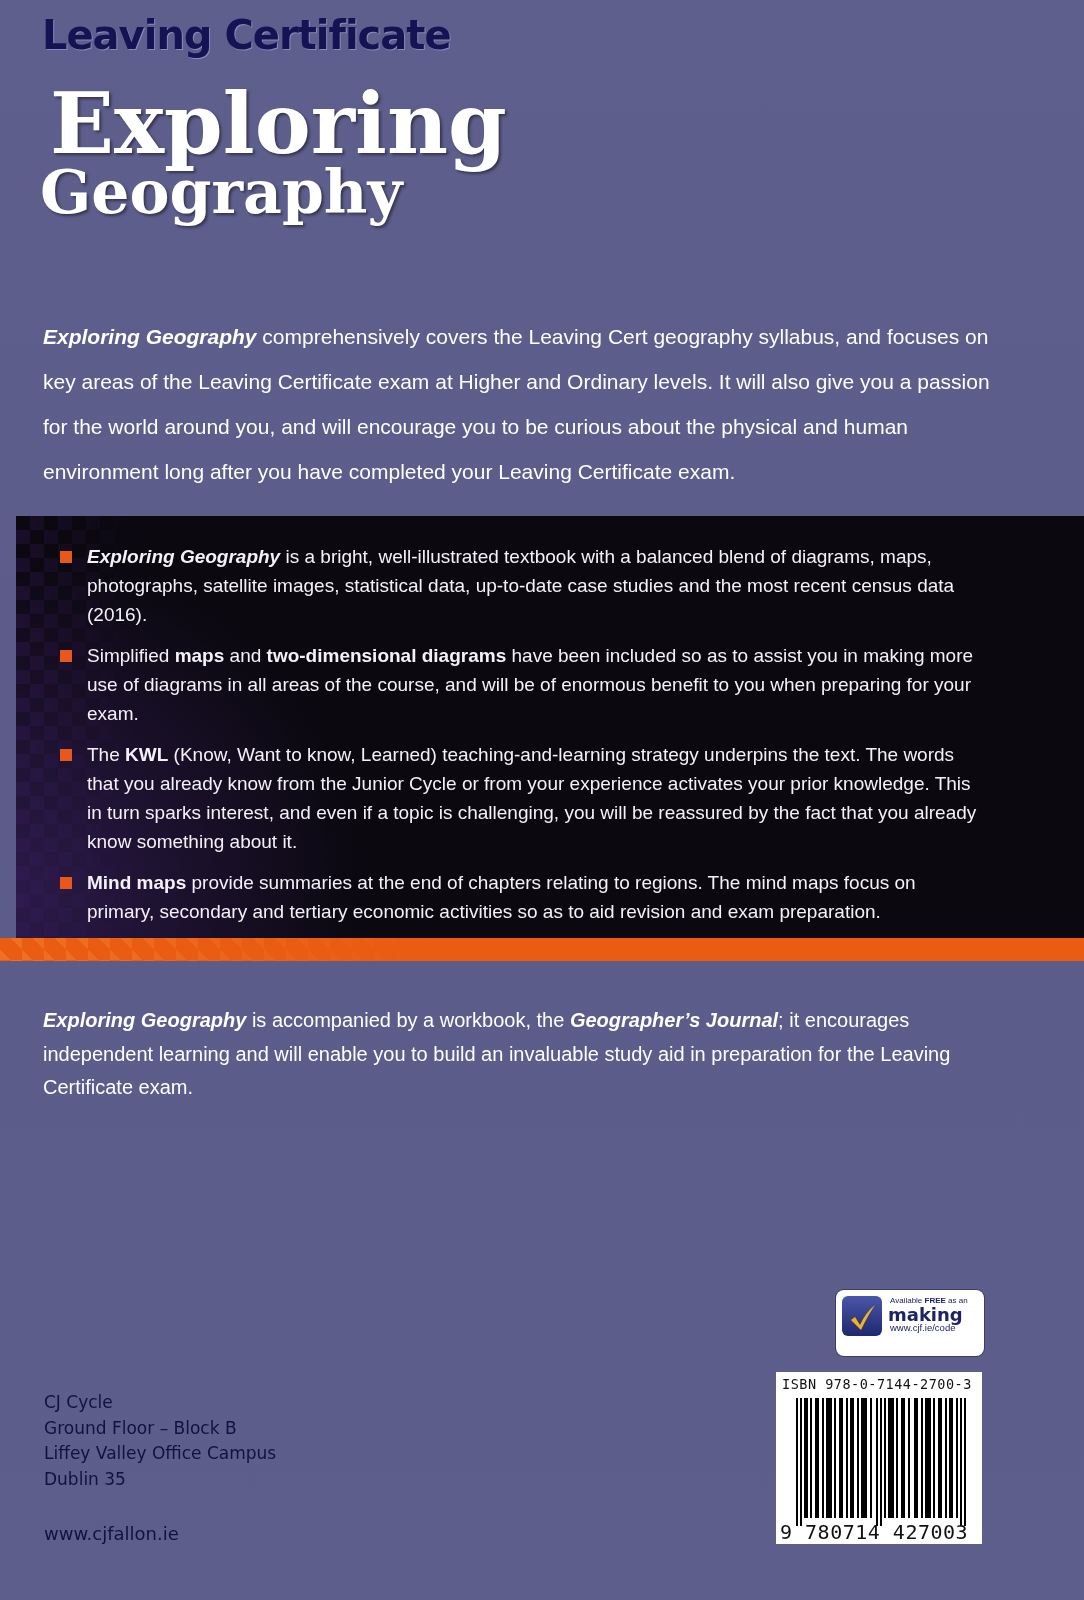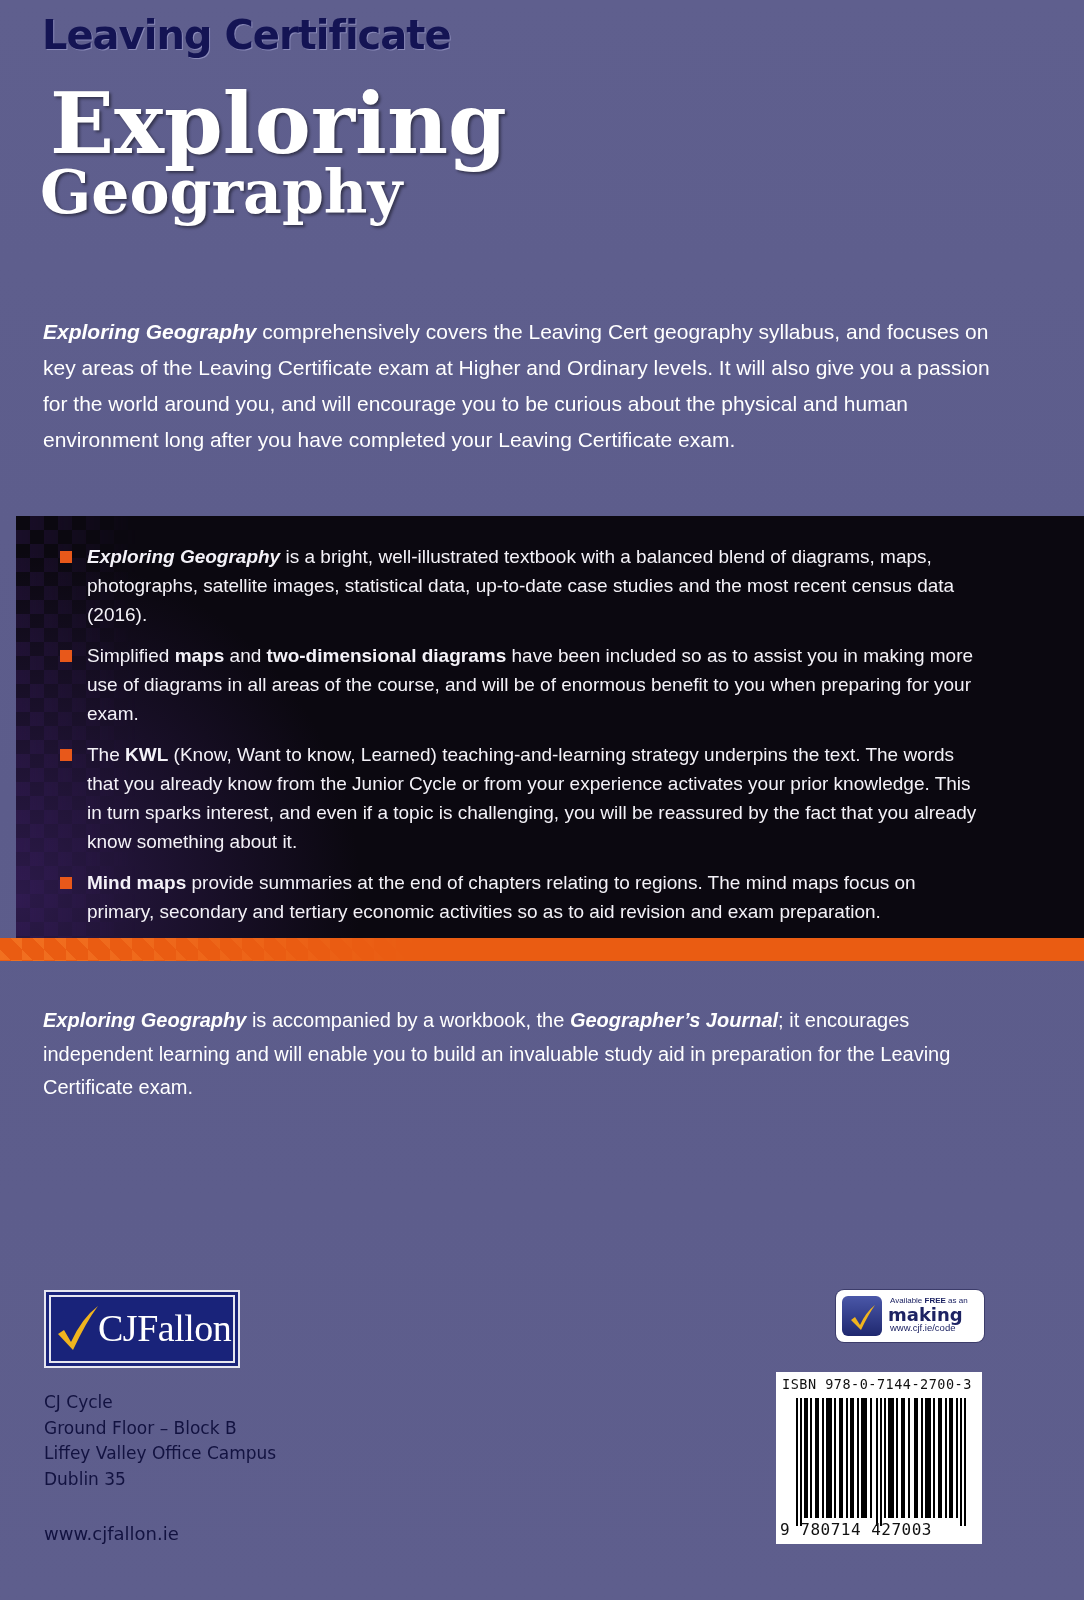--- a/index.html
+++ b/index.html
@@ -30,21 +30,21 @@
     font-family: "DejaVu Serif", serif;
     font-weight: bold;
     color: #ffffff;
     line-height: 1;
     text-shadow: 2px 2px 3px rgba(0,0,0,0.45);
   }
   .main-title .line1 { display: block; font-size: 84px; margin-left: 10px; }
   .main-title .line2 { display: block; font-size: 60px; margin-top: -4px; }
   .intro {
     position: absolute; left: 43px; top: 314px; width: 960px;
-    font-size: 21px; line-height: 36px;
+    font-size: 21px; line-height: 45px;
     color: #ffffff;
   }
   .intro b { font-style: italic; }
   .dark-panel {
     position: absolute; left: 16px; top: 516px; width: 1084px; height: 422px;
     background:
       radial-gradient(circle at 0% 90%, rgba(70,40,120,0.55) 0%, rgba(0,0,0,0) 30%),
       #0b0810;
   }
   .diamonds {
@@ -114,21 +114,21 @@
     color: #121240;
   }
   .website {
     position: absolute; left: 44px; top: 1523px;
     font-family: "DejaVu Sans", sans-serif;
     font-size: 18px;
     color: #121240;
   }
   .ebook {
     position: absolute; left: 836px; top: 1290px;
-    width: 148px; height: 52px;
+    width: 148px; height: 66px;
     background: #ffffff;
     border-radius: 8px;
     box-shadow: 0 0 0 1px #3c3c6a;
   }
   .ebook .icon-box {
     position: absolute; left: 6px; top: 6px;
     width: 40px; height: 40px;
     border-radius: 6px;
     background: linear-gradient(180deg, #4a57a8 0%, #1f286f 100%);
   }
@@ -157,21 +157,21 @@
     position: absolute; left: 6px; top: 4px;
     font-family: "DejaVu Sans Mono", monospace;
     font-size: 13.5px; color: #111;
     letter-spacing: 0.5px;
     white-space: nowrap;
   }
   .isbn svg { position: absolute; left: 20px; top: 26px; }
   .isbn .digits {
     position: absolute; left: 4px; top: 148px;
     font-family: "DejaVu Sans Mono", monospace;
-    font-size: 16px; color: #111;
+    font-size: 20px; color: #111;
     letter-spacing: 0.5px;
     white-space: pre;
   }
 </style>
 </head>
 <body>
 
 <div class="cover">
 
   <div class="series-title">Leaving Certificate</div>
@@ -208,26 +208,20 @@
   </section>
 
   <div class="orange-band">
     <div class="pattern"></div>
   </div>
 
   <p class="workbook" style="margin:0;">
     <b>Exploring Geography</b><span> is accompanied by a workbook, the </span><b>Geographer’s Journal</b><span>; it encourages independent learning and will enable you to build an invaluable study aid in preparation for the Leaving Certificate exam.</span>
   </p>
 
-  <div class="logo">
-    <svg class="check" width="44" height="48" viewBox="0 0 44 48">
-      <path d="M2 30 L8 26 L15 38 Q26 14 42 2 Q30 18 17 46 Z" fill="#f0b41e"></path>
-    </svg>
-    <span class="logo-text">CJFallon</span>
-  </div>
 
   <div class="address">
     <div>CJ Cycle</div>
     <div>Ground Floor – Block B</div>
     <div>Liffey Valley Office Campus</div>
     <div>Dublin 35</div>
   </div>
 
   <div class="website">www.cjfallon.ie</div>
 

